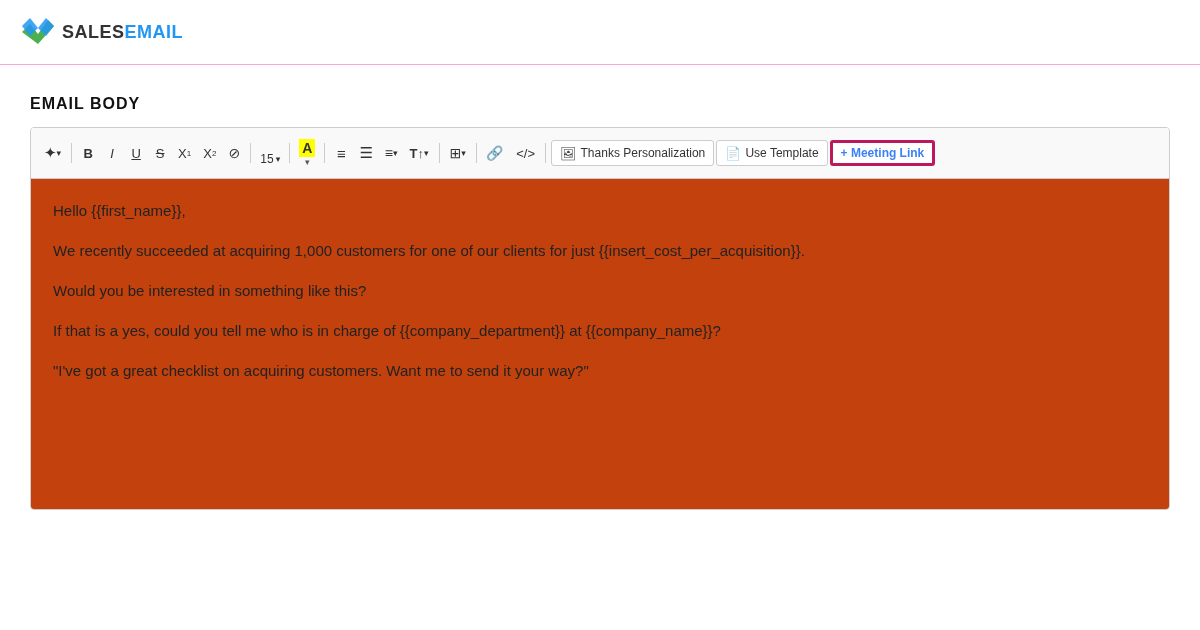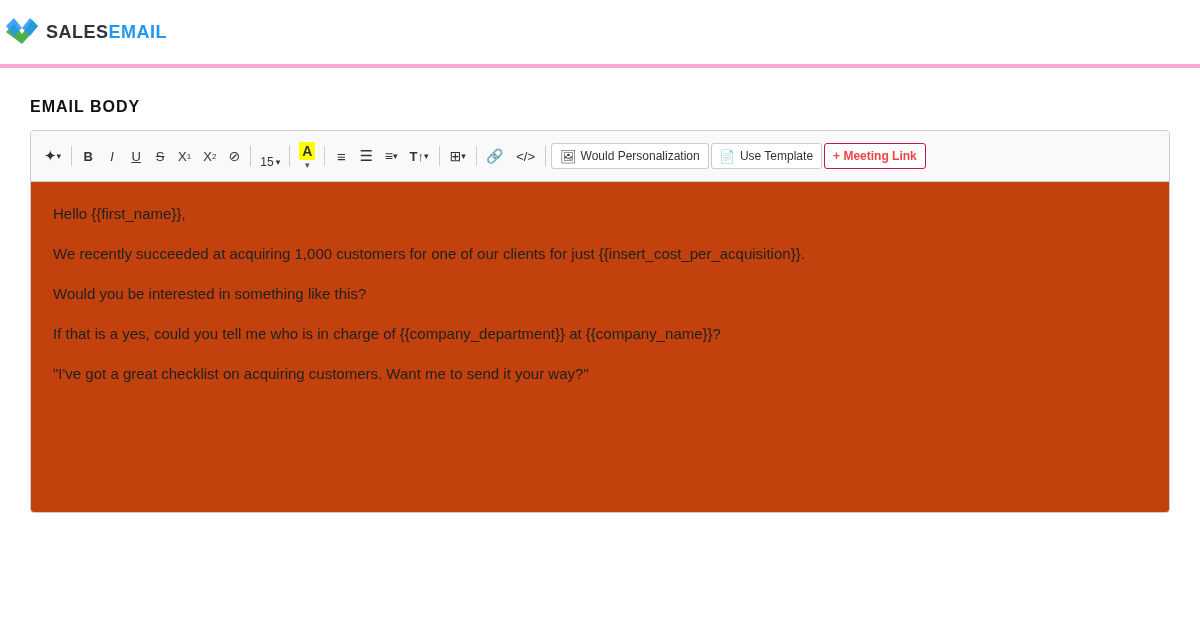--- a/index.html
+++ b/index.html
@@ -6,24 +6,24 @@
     body {
       font-family: Arial, sans-serif;
       background: #fff;
       color: #222;
       width: 1200px;
       min-height: 630px;
     }
 
     
     .header {
-      padding: 14px 4px;
+      padding: 14px 20px;
       display: flex;
       align-items: center;
-      border-bottom: 4px solid #f9a8d4;
+      border-bottom: 1px solid #f9a8d4;
     }
     .logo-wrapper {
       display: flex;
       align-items: center;
       gap: 6px;
     }
     .logo-icon {
       width: 36px;
       height: 36px;
     }
@@ -154,25 +154,25 @@
       color: #333;
       border-radius: 3px;
       height: 26px;
     }
 
     .toolbar-meeting-btn {
       display: inline-flex;
       align-items: center;
       gap: 3px;
       padding: 3px 8px;
-      border: 1px solid #be185d;
+      border: 3px solid #be185d;
       background: #fff;
       cursor: pointer;
       font-size: 12px;
-      color: #ef4444;
+      color: #3b82f6;
       border-radius: 3px;
       height: 26px;
       font-weight: 600;
     }
 
     
     .editor-body {
       padding: 20px 22px;
       min-height: 330px;
       font-size: 15px;
@@ -284,21 +284,21 @@
       </button>
 
       <button class="toolbar-btn">
         <span>&lt;/&gt;</span>
       </button>
 
       <div class="toolbar-separator"></div>
 
       <button class="toolbar-img-btn">
         <span style="font-size:13px;">🖼</span>
-        <span>Would Personalization</span>
+        <span>Thanks Personalization</span>
       </button>
 
       <button class="toolbar-template-btn">
         <span style="font-size:13px;">📄</span>
         <span>Use Template</span>
       </button>
 
       <button class="toolbar-meeting-btn">
         <span>+ Meeting Link</span>
       </button>

